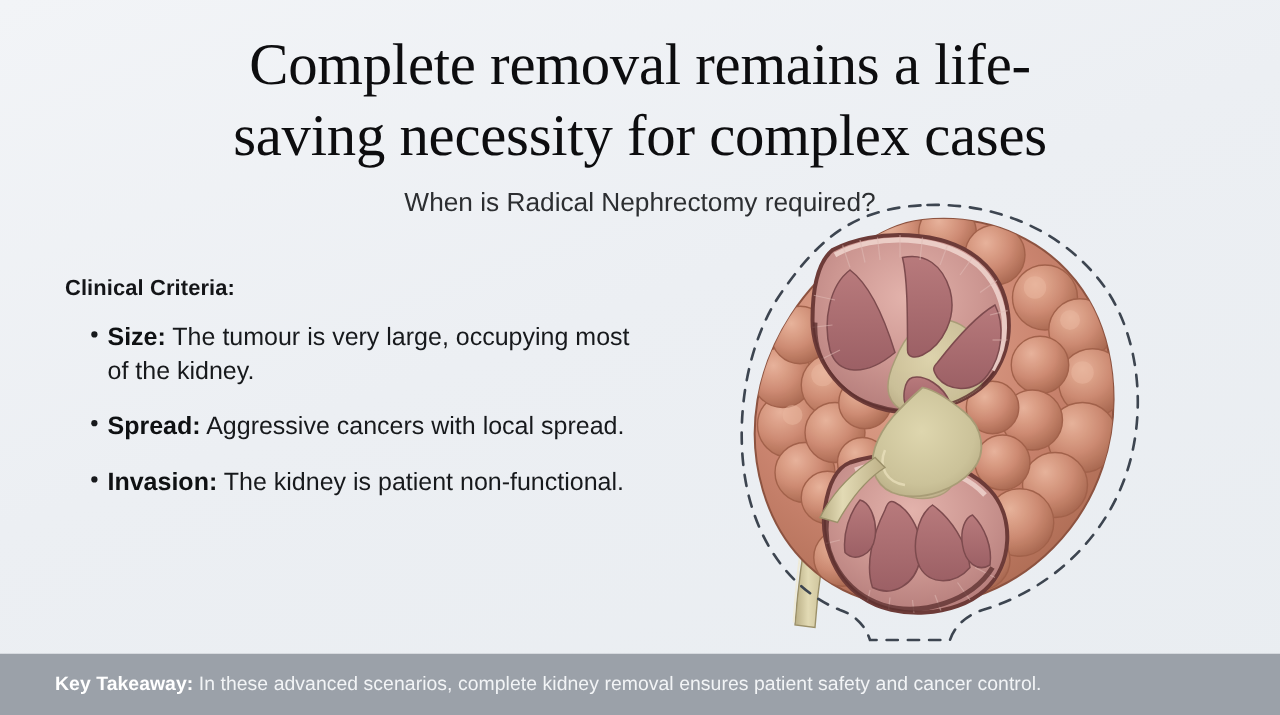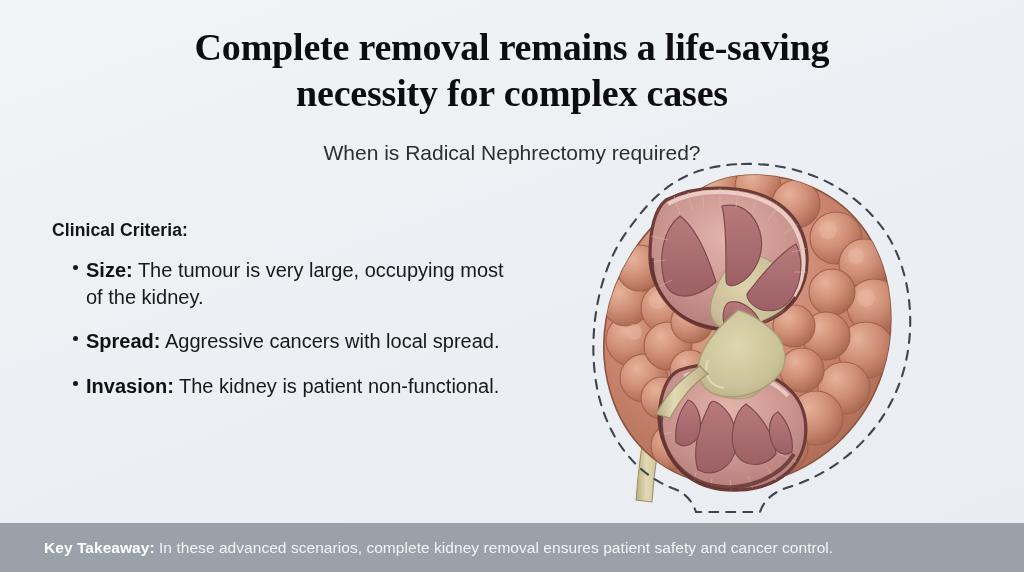--- a/index.html
+++ b/index.html
@@ -20,34 +20,34 @@
   
   #header {
     position: absolute;
     left: 0;
     top: 24px;
     width: 1024px;
     text-align: center;
   }
   #title {
     font-family: "Liberation Serif", serif;
-    font-weight: bold;
-    font-size: 38px;
+    font-weight: normal;
+    font-size: 47px;
     line-height: 1.22;
     letter-spacing: -0.2px;
     color: #0d0d0f;
     margin: 0 auto;
     width: 660px;
   }
   #subtitle {
     font-family: "Liberation Sans", sans-serif;
     font-weight: 400;
     font-size: 21px;
     color: #2c2e31;
-    margin-top: 24px;
+    margin-top: 12px;
   }
 
   
   #criteria {
     position: absolute;
     left: 52px;
     top: 220px;
     width: 470px;
   }
   #criteria-heading {

